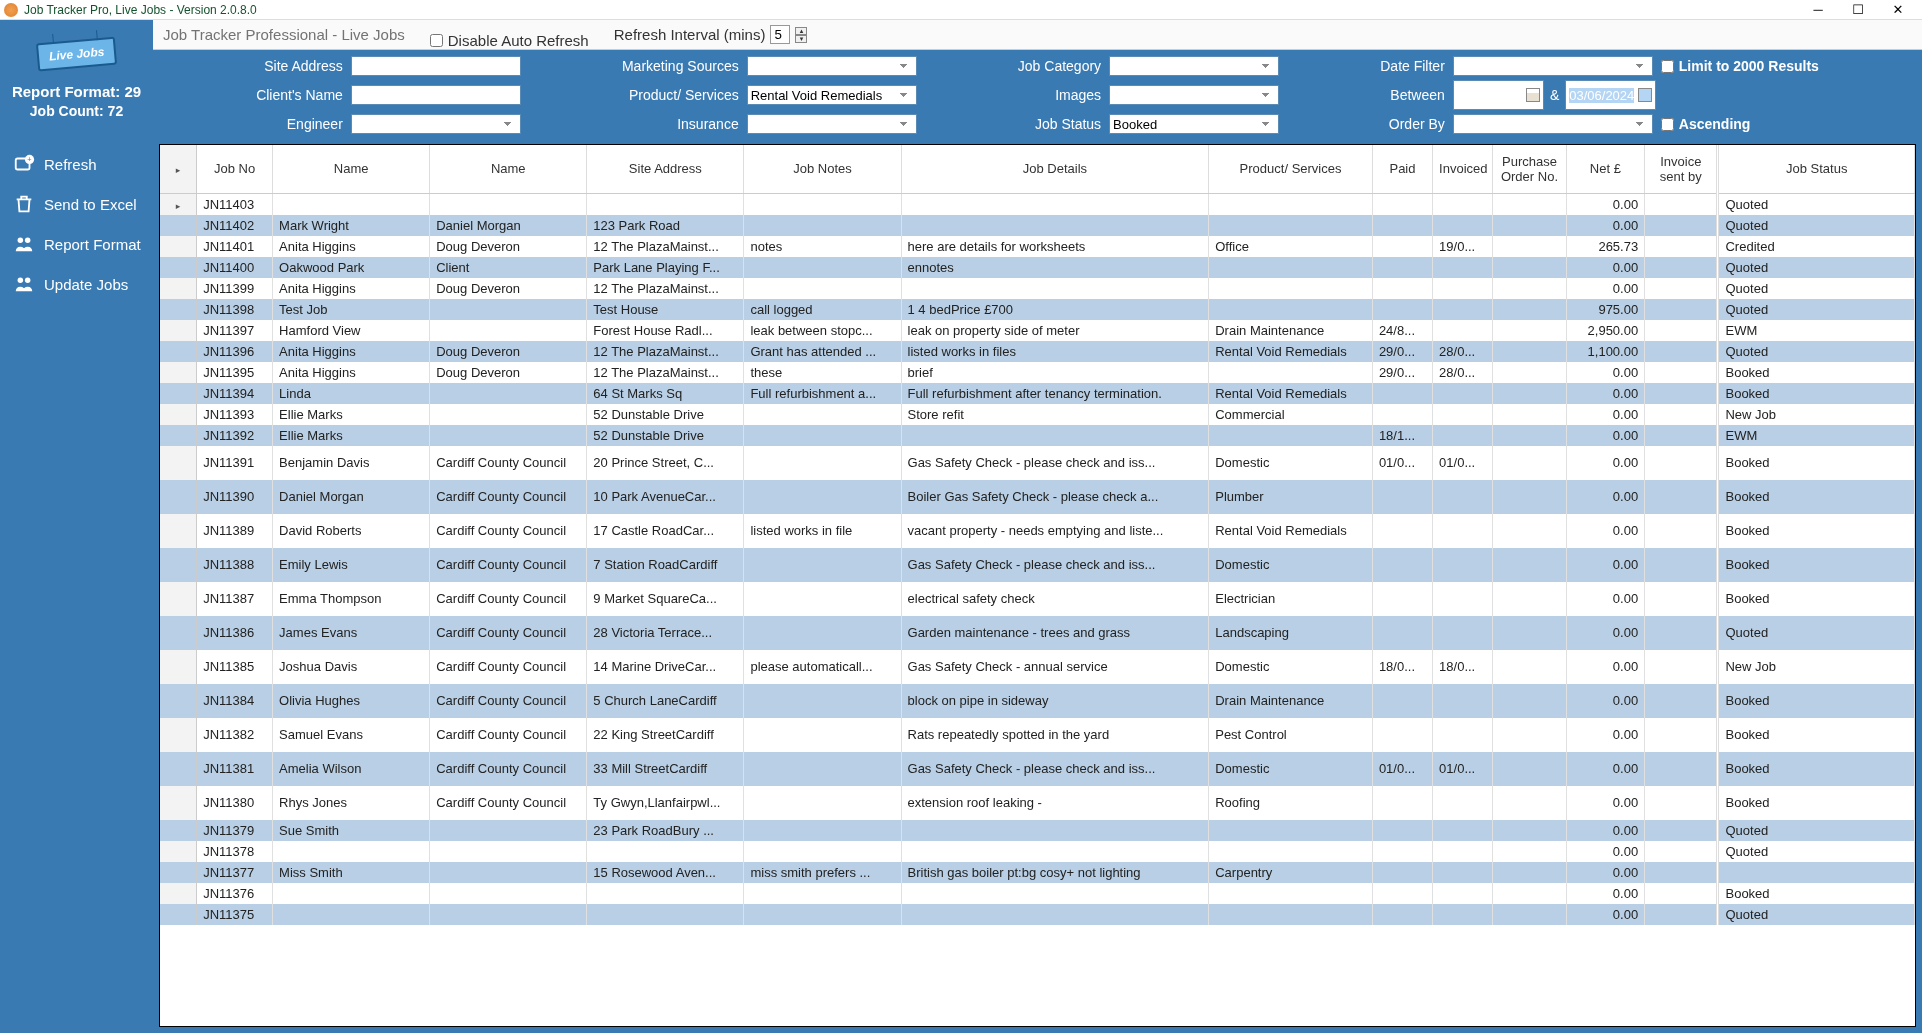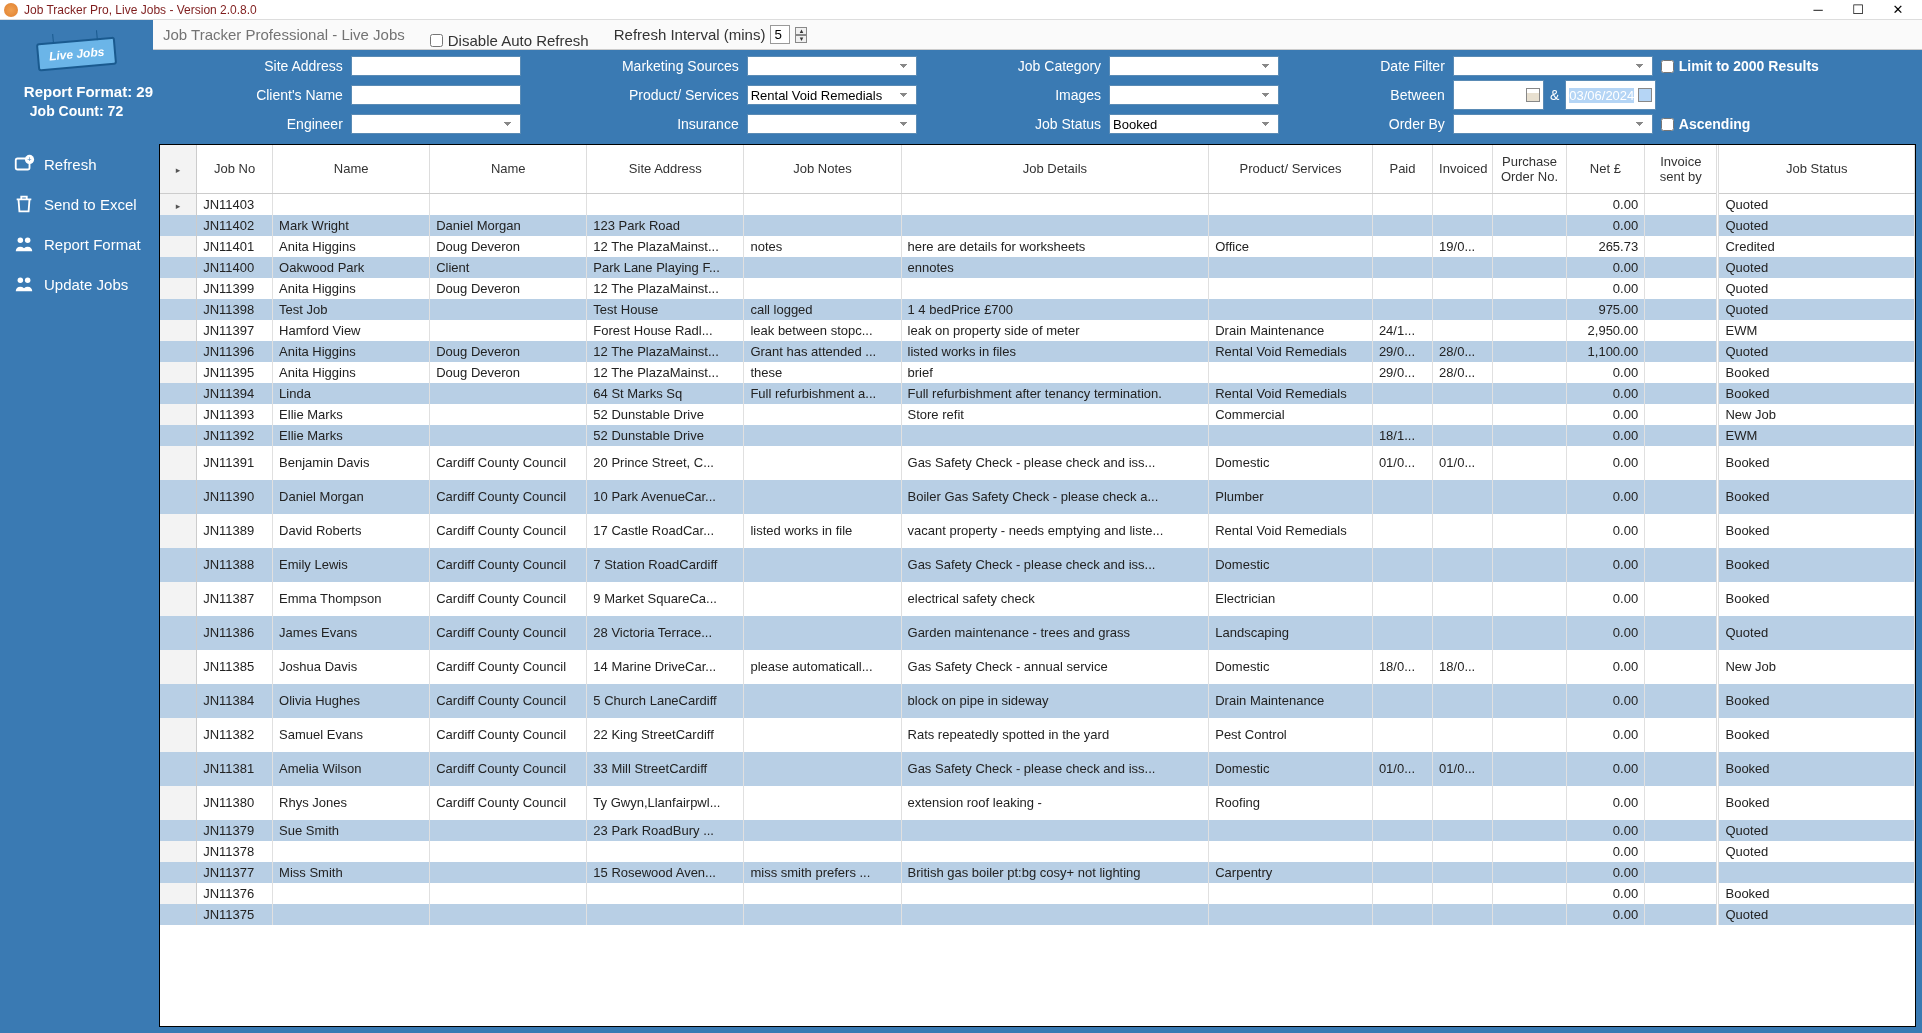--- a/index.html
+++ b/index.html
@@ -1,30 +1,30 @@
 <!DOCTYPE html>
 <html><head>
   <meta charset="utf-8">
   <style>
     * { box-sizing: border-box; margin: 0; padding: 0; }
     body { font-family: Arial, sans-serif; font-size: 13px; background: #fff; overflow: hidden; }
     
     .titlebar { height: 20px; background: #fff; display: flex; align-items: center; padding: 0 4px; border-bottom: 1px solid #ddd; }
     .titlebar-icon { width: 14px; height: 14px; background: radial-gradient(circle, #f0a050, #e08030); border-radius: 50%; margin-right: 6px; }
-    .titlebar-title { flex: 1; font-size: 12px; color: #7f1d1d; }
+    .titlebar-title { flex: 1; font-size: 12px; color: #14532d; }
     .titlebar-btn { width: 40px; height: 18px; display: flex; align-items: center; justify-content: center; cursor: pointer; }
     
     .main { display: flex; height: calc(100vh - 20px); }
     
     .sidebar { width: 153px; background: #3a7ab3; color: #fff; padding: 10px 0; }
     .logo-wrap { text-align: center; padding: 10px 0 5px; }
     .logo { display: inline-block; padding: 5px 10px; background: #6bb5e8; border: 2px solid #1a5a8f; border-radius: 3px; transform: rotate(-5deg); font-style: italic; color: #fff; font-weight: bold; font-size: 12px; position: relative; }
     .logo::before, .logo::after { content: ''; position: absolute; width: 1px; height: 10px; background: #1a5a8f; top: -10px; }
     .logo::before { left: 20%; } .logo::after { right: 20%; }
-    .side-stat { text-align: right; font-size: 15px; font-weight: bold; margin: 10px 0 3px; }
+    .side-stat { text-align: center; font-size: 15px; font-weight: bold; margin: 10px 0 3px; }
     .side-stat2 { text-align: center; font-size: 14px; font-weight: bold; margin-bottom: 25px; }
     .side-item { display: flex; align-items: center; padding: 8px 12px; cursor: pointer; font-size: 15px; }
     .side-icon { width: 24px; height: 24px; margin-right: 8px; display: flex; align-items: center; justify-content: center; }
     
     .content { flex: 1; display: flex; flex-direction: column; background: #3a7ab3; }
     
     .toolbar { padding: 3px 10px; display: flex; align-items: center; gap: 25px; background: #fafafa; border-bottom: 1px solid #ccc; height: 30px; }
     .toolbar-title { font-size: 15px; color: #737373; }
     .toolbar-check { display: flex; align-items: center; gap: 5px; font-size: 15px; color: #333; margin-top: 12px; }
     .toolbar-refresh { display: flex; align-items: center; gap: 5px; font-size: 15px; color: #333; }
@@ -314,21 +314,21 @@
             </tr>
             <tr>
               <td class="row-sel"></td>
               <td>JN11397</td>
               <td>Hamford View</td>
               <td></td>
               <td>Forest House Radl...</td>
               <td>leak between stopc...</td>
               <td>leak on property side of meter</td>
               <td>Drain Maintenance</td>
-              <td>24/1...</td>
+              <td>24/8...</td>
               <td></td>
               <td></td>
               <td class="num">2,950.00</td>
               <td></td>
               <td class="col-status">EWM</td>
             </tr>
             <tr class="alt">
               <td class="row-sel"></td>
               <td>JN11396</td>
               <td>Anita Higgins</td>

